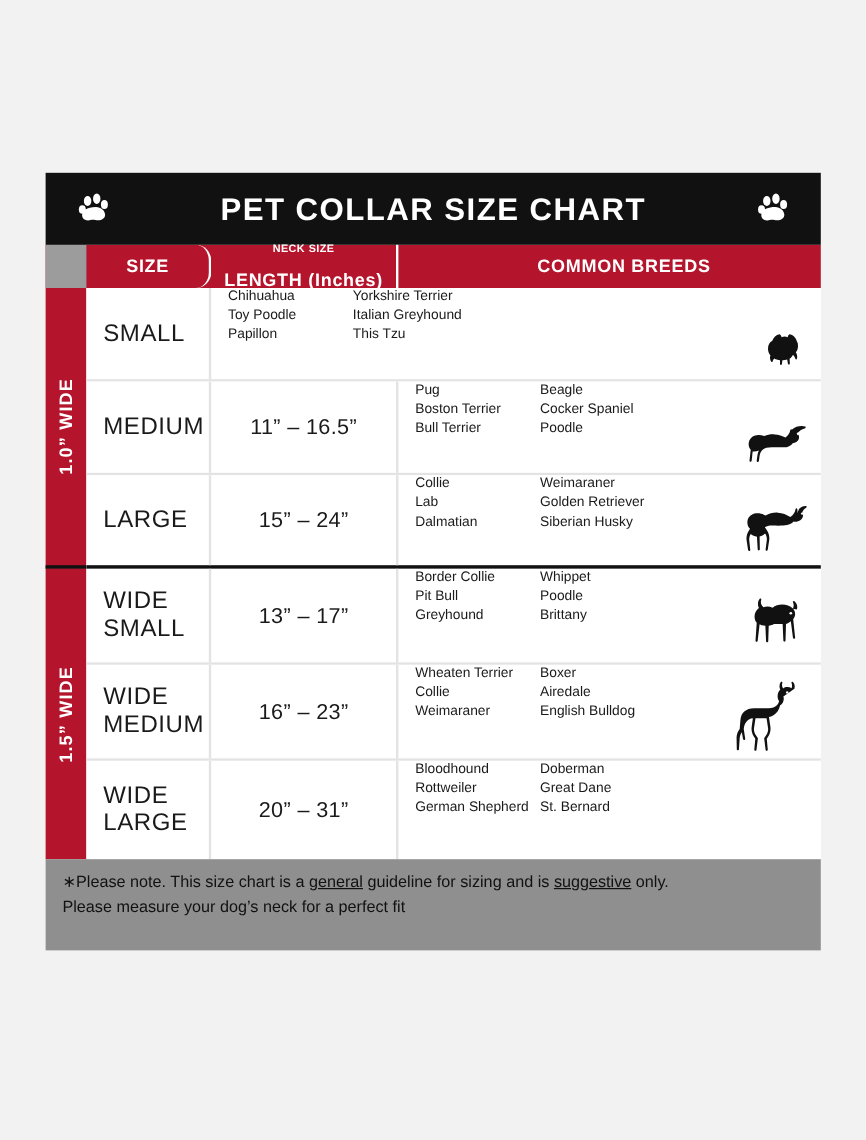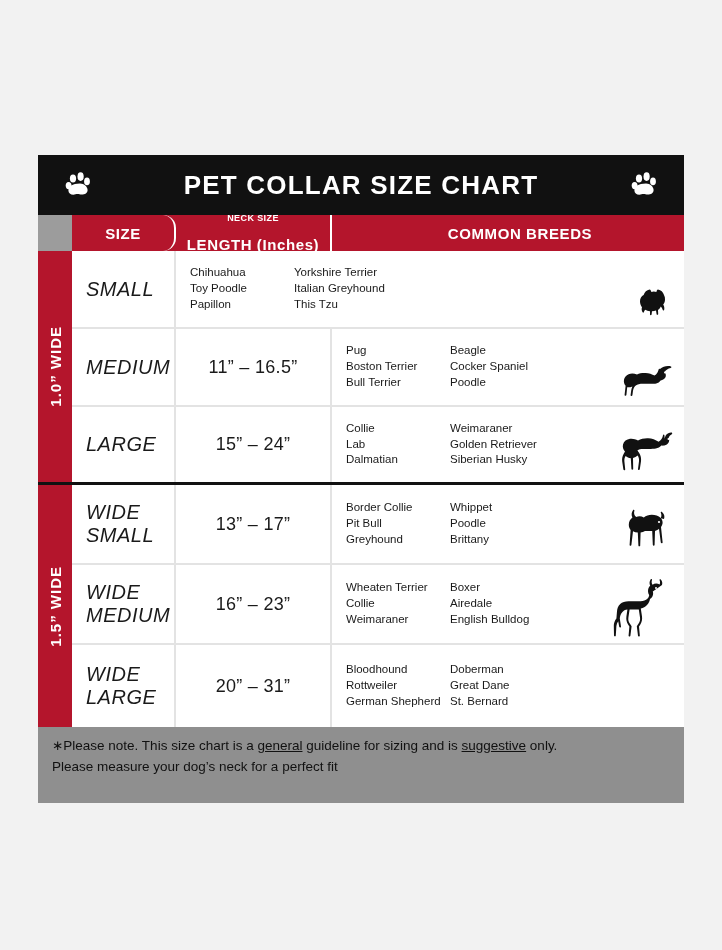--- a/index.html
+++ b/index.html
@@ -11,21 +11,21 @@
   #page {
     position: relative;
     width: 722px;
     height: 950px;
     background: #f2f2f2;
     overflow: hidden;
   }
   #chart {
     position: absolute;
     left: 38px;
-    top: 155px;
+    top: 144px;
     width: 646px;
     height: 648px;
     background: #ffffff;
     box-sizing: border-box;
   }
 
   
   .title-bar {
     position: relative;
     height: 60px;
@@ -132,39 +132,37 @@
   .c-size {
     flex: 0 0 104px;
     box-sizing: border-box;
     border-right: 2px solid #e3e3e3;
     display: flex;
     align-items: center;
     padding-left: 14px;
     font-size: 20px;
     letter-spacing: 0.5px;
     color: #1a1a1a;
-    font-style: italic;
   }
   .c-size .stack { line-height: 1.15; }
   .c-len {
     flex: 0 0 156px;
     box-sizing: border-box;
     border-right: 2px solid #e3e3e3;
     display: flex;
     align-items: center;
     justify-content: center;
     font-size: 18px;
     color: #1a1a1a;
     letter-spacing: 0.3px;
   }
   .c-breeds {
     flex: 1 1 auto;
     box-sizing: border-box;
     display: flex;
-    align-items: center;
     padding-left: 14px;
     position: relative;
   }
   .breed-col {
     font-size: 11.5px;
     line-height: 1.38;
     color: #1a1a1a;
     width: 104px;
   }
   .silhouette {

